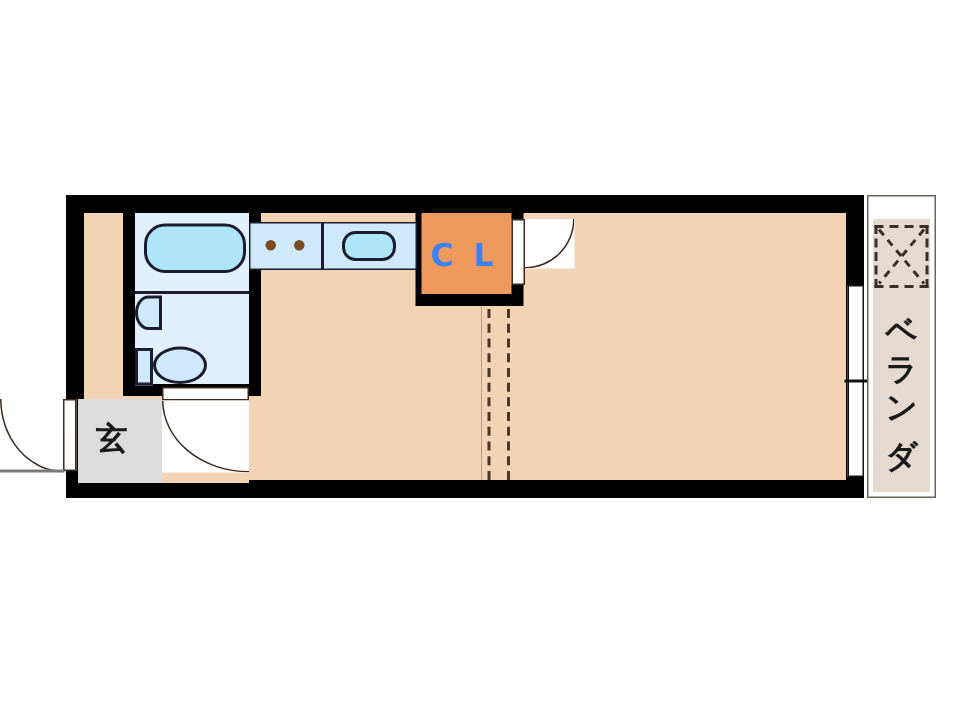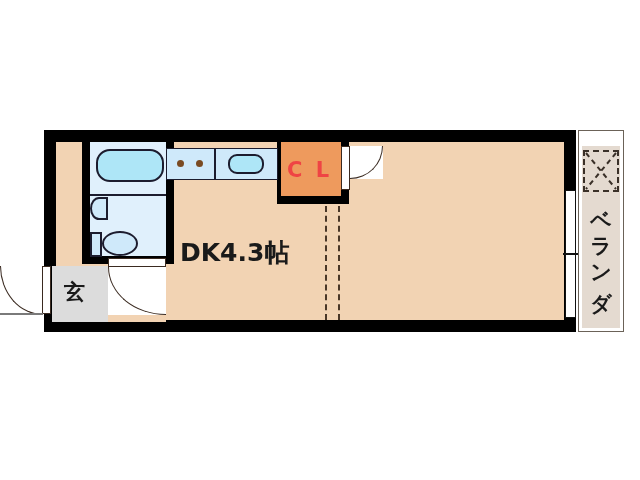--- a/index.html
+++ b/index.html
@@ -116,21 +116,21 @@
   }
   .label-room {
     font-size: 25px;
     font-weight: 700;
     letter-spacing: 0px;
   }
   .label-cl {
     font-size: 21px;
     font-weight: 600;
     letter-spacing: 3px;
-    color: #ef4444;
+    color: #3b82f6;
   }
   .label-genkan {
     font-size: 21px;
     font-weight: 700;
   }
   .label-vert {
     font-size: 21px;
     font-weight: 700;
     writing-mode: vertical-rl;
     text-orientation: upright;
@@ -208,16 +208,15 @@
 
   <div class="abs doorpanel" style="left:42px; top:266px; width:9px; height:48px; border:1px solid #3a2a20; box-sizing:border-box;"></div>
 
   <div class="abs doorpanel" style="left:0px; top:266px; width:42px; height:48px;"></div>
   <div class="abs arc arc-bl" style="left:0px; top:266px; width:43px; height:49px;"></div>
   <div class="abs thinline" style="left:0px; top:313px; width:43px; height:1.5px;"></div>
 
   <div class="abs dashed-v" style="left:325px; top:206px; height:114px;"></div>
   <div class="abs dashed-v" style="left:338px; top:206px; height:114px;"></div>
 
-  <div class="abs label label-room" style="left:180px; top:240px;">DK4.3帖</div>
 
 
 </div>
 
 </body></html>

